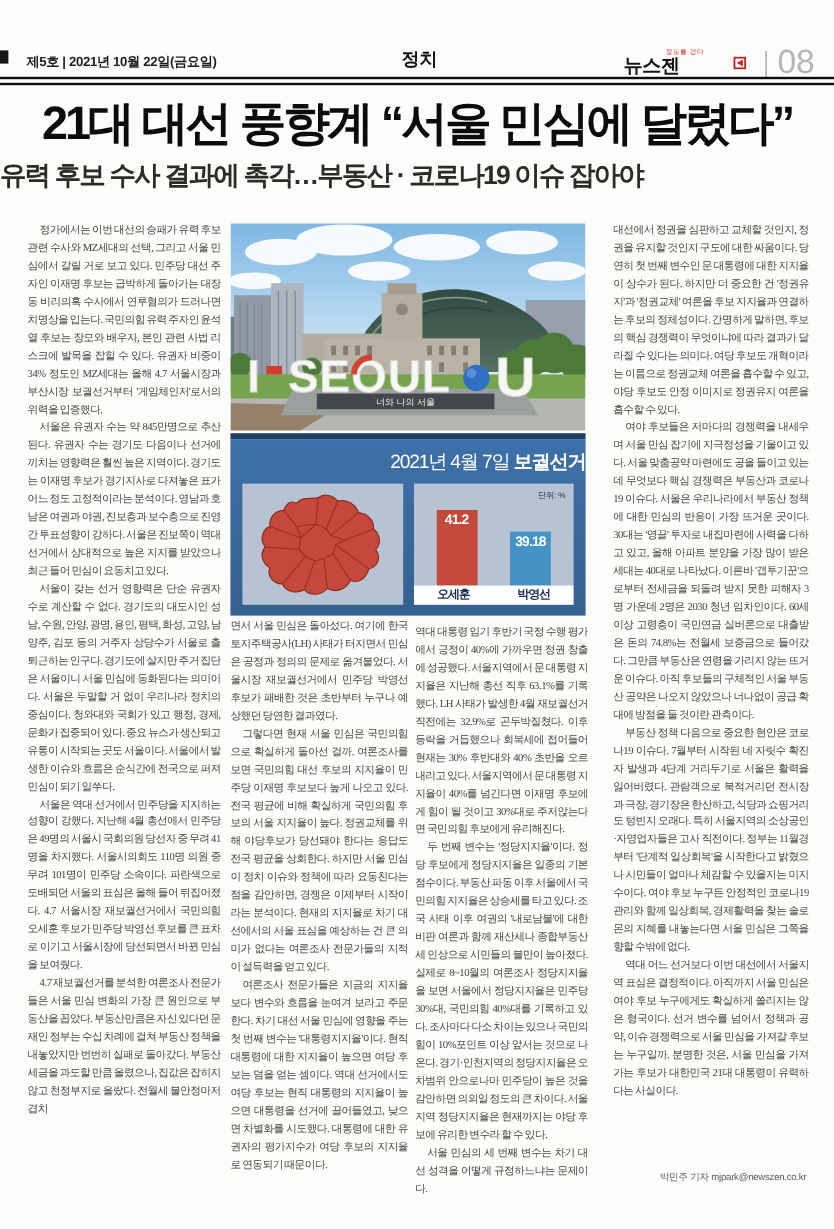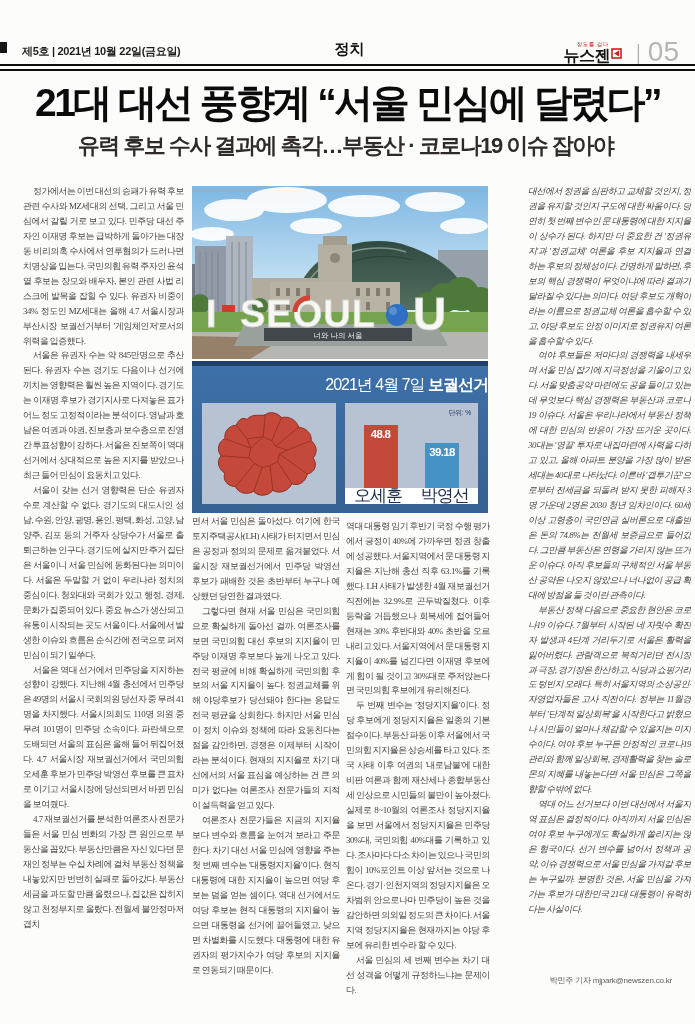--- a/index.html
+++ b/index.html
@@ -10,46 +10,46 @@
   
   .header{position:absolute;left:20px;right:16px;top:34px;height:28px;}
   .issue{position:absolute;left:2px;bottom:3px;font-size:11px;font-weight:600;color:#1d1d1d;
          font-family:"Liberation Sans",sans-serif;letter-spacing:-0.3px;}
   .section{position:absolute;left:50%;transform:translateX(-50%);bottom:3px;font-size:15px;
          font-weight:800;color:#111;font-family:"Liberation Sans",sans-serif;}
   .masthead{position:absolute;right:0;bottom:-2px;display:flex;align-items:flex-end;}
   .logo-block{text-align:center;line-height:1;}
   .logo-slogan{display:block;font-size:5.5px;color:#c22222;letter-spacing:0.5px;
          font-family:"Liberation Sans",sans-serif;margin-bottom:1px;}
-  .logo-row{display:flex;align-items:flex-start;}
+  .logo-row{display:flex;align-items:flex-start;gap:44px;}
   .logo-text{font-size:16px;font-weight:800;color:#131313;letter-spacing:-0.5px;
          font-family:"Liberation Sans",sans-serif;}
   .megaphone{margin-left:1px;margin-top:-2px;}
   .pageno-sep{font-size:24px;font-weight:200;color:#aaa;margin:0 7px 0 14px;line-height:0.9;}
   .pageno{font-size:28px;color:#b5b5b5;font-family:"Liberation Sans",sans-serif;line-height:0.85;}
   .rule{position:absolute;left:0;top:64px;width:695px;height:3px;
         border-top:2px solid #0e0e0e;border-bottom:2px solid #0e0e0e;}
 
   
   .headline{position:absolute;top:76px;left:0;width:695px;text-align:center;
         font-family:"Liberation Sans","DejaVu Sans",sans-serif;font-size:39px;font-weight:800;
         letter-spacing:-2.5px;color:#0b0b0b;white-space:nowrap;}
-  .subheadline{position:absolute;top:131px;left:0;width:691px;text-align:center;
+  .subheadline{position:absolute;top:131px;left:0;width:691px;
         font-family:"Liberation Sans","DejaVu Sans",sans-serif;font-size:22px;font-weight:700;
         letter-spacing:-1.5px;color:#2d2a27;white-space:nowrap;}
 
   
   .col{position:absolute;text-align:justify;font-size:8.9px;line-height:14.95px;
        letter-spacing:-0.4px;word-spacing:-0.5px;overflow:hidden;color:#46413b;}
   .col p{margin:0;text-indent:10px;}
   .col p.cont{text-indent:0;}
   .col1{left:23px;top:184px;width:161px;height:831px;}
   .col2{left:192px;top:514px;width:148px;height:496px;}
   .col3{left:346px;top:519px;width:144px;height:496px;}
-  .col4{left:528px;top:184px;width:163px;height:788px;font-style:italic;}
+  .col4{left:511px;top:184px;width:163px;height:788px;}
   .byline{position:absolute;left:509px;top:975px;width:163px;text-align:right;font-size:8px;
        color:#5c5c5c;font-family:"Liberation Sans",sans-serif;letter-spacing:-0.2px;}
 
   
   .photo{position:absolute;left:192px;top:186px;width:296px;height:173px;overflow:hidden;}
 
   
   .chart{position:absolute;left:192px;top:361px;width:296px;height:147px;
         background:linear-gradient(180deg,#3e70a9 0%,#35618f 100%);
         border-top:5px solid #1f4066;box-sizing:content-box;}
@@ -60,21 +60,21 @@
   .panel{width:134px;height:101px;background:#b7c2d2;position:relative;overflow:hidden;}
   .mapwrap{display:flex;align-items:center;justify-content:center;height:100%;}
   .unit{position:absolute;top:5px;right:7px;font-size:7px;color:#22355b;
         font-family:"Liberation Sans",sans-serif;letter-spacing:-0.3px;}
   .bar{position:absolute;bottom:16px;width:34px;}
   .bar-red{left:19px;height:63px;background:#c4493a;}
   .bar-blue{right:19px;height:45px;background:#4593c5;}
   .bar-val{color:#fff;font-weight:800;font-family:"Liberation Sans",sans-serif;font-size:11.5px;
         text-align:center;margin-top:3px;letter-spacing:-0.7px;}
   .namestrip{position:absolute;bottom:0;left:0;right:0;height:16px;background:#fff;display:flex;}
-  .name{flex:1;text-align:center;font-size:17px;font-weight:400;color:#1c2c50;
+  .name{flex:1;text-align:center;font-size:10px;font-weight:700;color:#1c2c50;
         font-family:"Liberation Sans",sans-serif;line-height:16px;letter-spacing:-1px;}
 </style>
 </head>
 <body>
 
 <div class="page">
   <div class="regmark"></div>
 
   <div class="header">
     <span class="issue">제5호 | 2021년 10월 22일(금요일)</span>
@@ -86,21 +86,21 @@
           <span class="logo-text">뉴스젠</span>
           <span class="megaphone">
             <svg width="11" height="11" viewBox="0 0 11 11">
               <rect x="1" y="1" width="9" height="9" fill="none" stroke="#c22222" stroke-width="1.6"></rect>
               <path d="M3,5.5 L8,2.5 L8,8.5 Z" fill="#c22222"></path>
             </svg>
           </span>
         </span>
       </div>
       <span class="pageno-sep">|</span>
-      <span class="pageno">05</span>
+      <span class="pageno">08</span>
     </div>
   </div>
   <div class="rule"></div>
 
   <div class="headline">21대 대선 풍향계 “서울 민심에 달렸다”</div>
   <div class="subheadline">유력 후보 수사 결과에 촉각…부동산 · 코로나19 이슈 잡아야</div>
 
   <div class="col col1">
     <p>정가에서는 이번 대선의 승패가 유력 후보 관련 수사와 MZ세대의 선택, 그리고 서울 민심에서 갈릴 거로 보고 있다. 민주당 대선 주자인 이재명 후보는 급박하게 돌아가는 대장동 비리의혹 수사에서 연루혐의가 드러나면 치명상을 입는다. 국민의힘 유력 주자인 윤석열 후보는 장모와 배우자, 본인 관련 사법 리스크에 발목을 잡힐 수 있다. 유권자 비중이 34% 정도인 MZ세대는 올해 4.7 서울시장과 부산시장 보궐선거부터 '게임체인저'로서의 위력을 입증했다.</p>
     <p>서울은 유권자 수는 약 845만명으로 추산된다. 유권자 수는 경기도 다음이나 선거에 끼치는 영향력은 훨씬 높은 지역이다. 경기도는 이재명 후보가 경기지사로 다져놓은 표가 어느 정도 고정적이라는 분석이다. 영남과 호남은 여권과 야권, 진보층과 보수층으로 진영 간 투표성향이 강하다. 서울은 진보쪽이 역대 선거에서 상대적으로 높은 지지를 받았으나 최근 들어 민심이 요동치고 있다.</p>
@@ -229,21 +229,21 @@
                 <path d="M66,40 L78,44"></path>
               <path d="M25,18 L36,32 L40,42"></path>
                 <path d="M36,32 L53,30"></path>
             </g>
           </svg>
         </div>
       </div>
       <div class="panel">
         <span class="unit">단위: %</span>
         <div class="bar bar-red">
-          <div class="bar-val">48.8</div>
+          <div class="bar-val">41.2</div>
         </div>
         <div class="bar bar-blue">
           <div class="bar-val">39.18</div>
         </div>
         <div class="namestrip">
           <span class="name">오세훈</span>
           <span class="name">박영선</span>
         </div>
       </div>
     </div>

